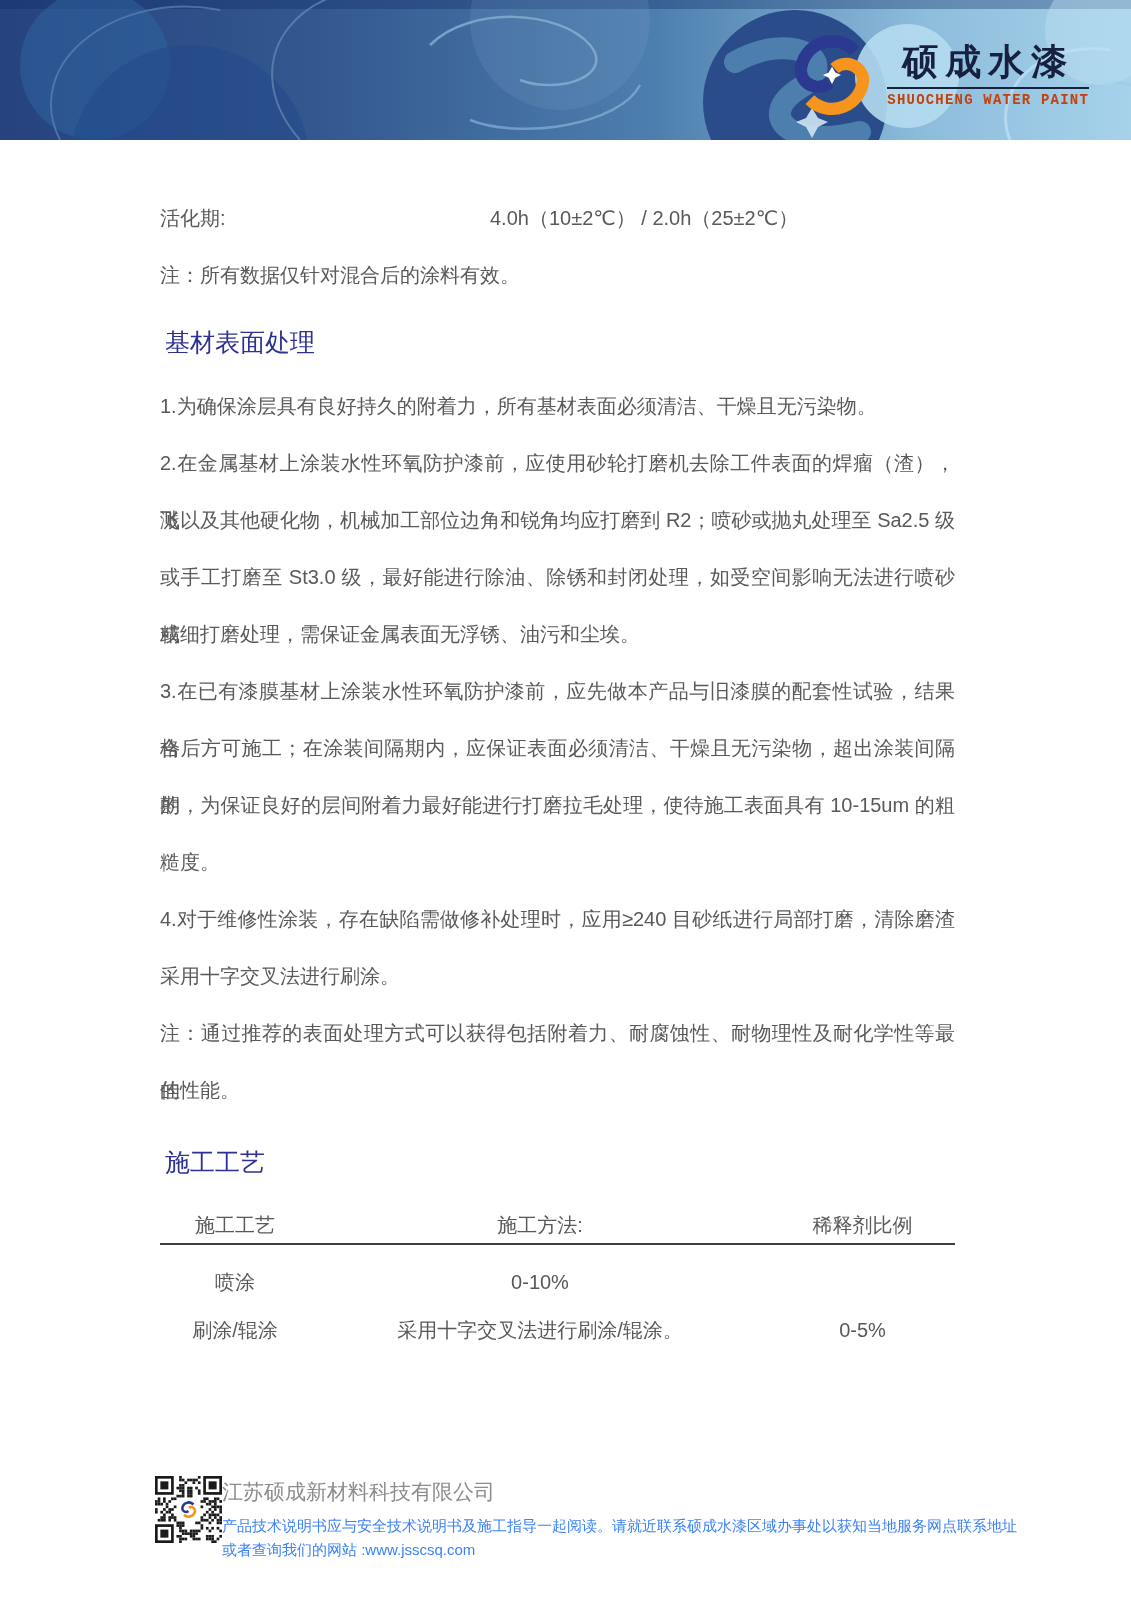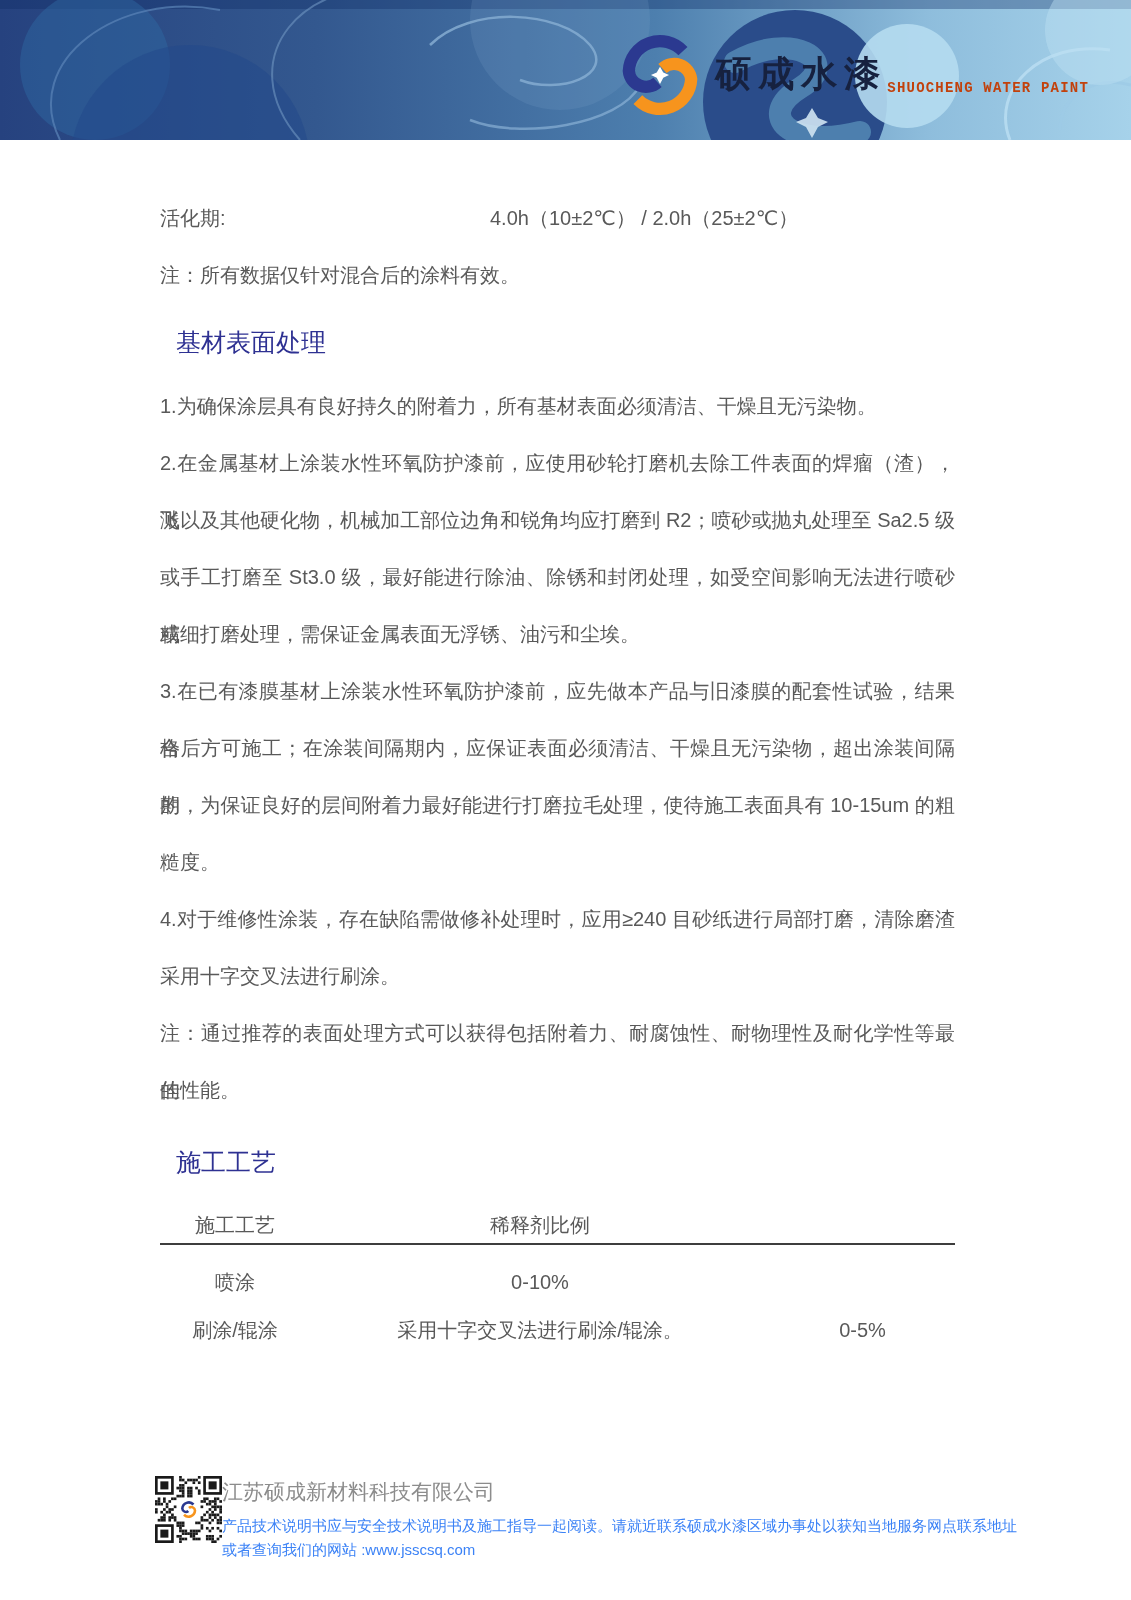--- a/index.html
+++ b/index.html
@@ -8,37 +8,37 @@
     position:relative;width:1131px;height:1600px;margin:0 auto;background:#ffffff;
     font-family:"Liberation Sans","DejaVu Sans",sans-serif;color:#595959;overflow:hidden;
   }
   
   .banner{position:absolute;top:0;left:0;width:1131px;height:140px;}
   .banner svg{display:block;}
   .logo{
     position:absolute;top:34px;right:42px;display:flex;align-items:center;gap:14px;
   }
   .logo-icon{width:82px;height:82px;}
-  .logo-text{display:flex;flex-direction:row;align-items:flex-end;}
+  .logo-text{display:flex;flex-direction:column;align-items:center;}
   .logo-cn{
     font-family:"Liberation Serif","DejaVu Serif",serif;font-weight:bold;
     font-size:36px;letter-spacing:7px;color:#16213f;line-height:1.15;white-space:nowrap;
   }
   .logo-rule{width:100%;height:2px;background:#16213f;margin:3px 0 3px 0;}
   .logo-en{
     font-family:Liberation Mono, monospace;font-weight:bold;
     font-size:14px;letter-spacing:1.2px;color:#c2410c;white-space:nowrap;
   }
   
   .main{position:absolute;left:160px;top:0;width:795px;font-size:20px;line-height:57px;}
   .kv-row{position:relative;margin-top:190px;height:57px;white-space:nowrap;}
   .kv-value{position:absolute;left:330px;top:0;}
   .note-line{height:57px;white-space:nowrap;}
   h2.sec{
-    font-size:25px;font-weight:500;color:#2e3192;line-height:36px;margin:16px;
+    font-size:25px;font-weight:500;color:#2e3192;line-height:36px;margin:5px;
   }
   h2.sec1{margin-top:20px;}
   h2.sec2{margin-top:25px;}
   .paras{margin-top:18px;}
   .para{margin:0;}
   .pline{height:57px;}
   .pline.fill{text-align:justify;text-align-last:justify;}
   
   .ctable{margin-top:25px;width:795px;}
   .trow{display:grid;grid-template-columns:150px 1fr 185px;}
@@ -141,20 +141,21 @@
           <div class="pline fill">注：通过推荐的表面处理方式可以获得包括附着力、耐腐蚀性、耐物理性及耐化学性等最佳</div>
           <div class="pline">的性能。</div>
         </div>
       </div>
 
     <h2 class="sec sec2">施工工艺</h2>
 
     <div class="ctable">
         <div class="trow thead">
           <div class="tcell">施工工艺</div>
+          <div class="tcell">施工方法:</div>
           <div class="tcell">稀释剂比例</div>
         </div>
         <div class="trow tbody">
           <div class="tcell">喷涂</div>
           <div class="tcell">0-10%</div>
         </div>
         <div class="trow tbody">
           <div class="tcell">刷涂/辊涂</div>
           <div class="tcell">采用十字交叉法进行刷涂/辊涂。</div>
           <div class="tcell">0-5%</div>

